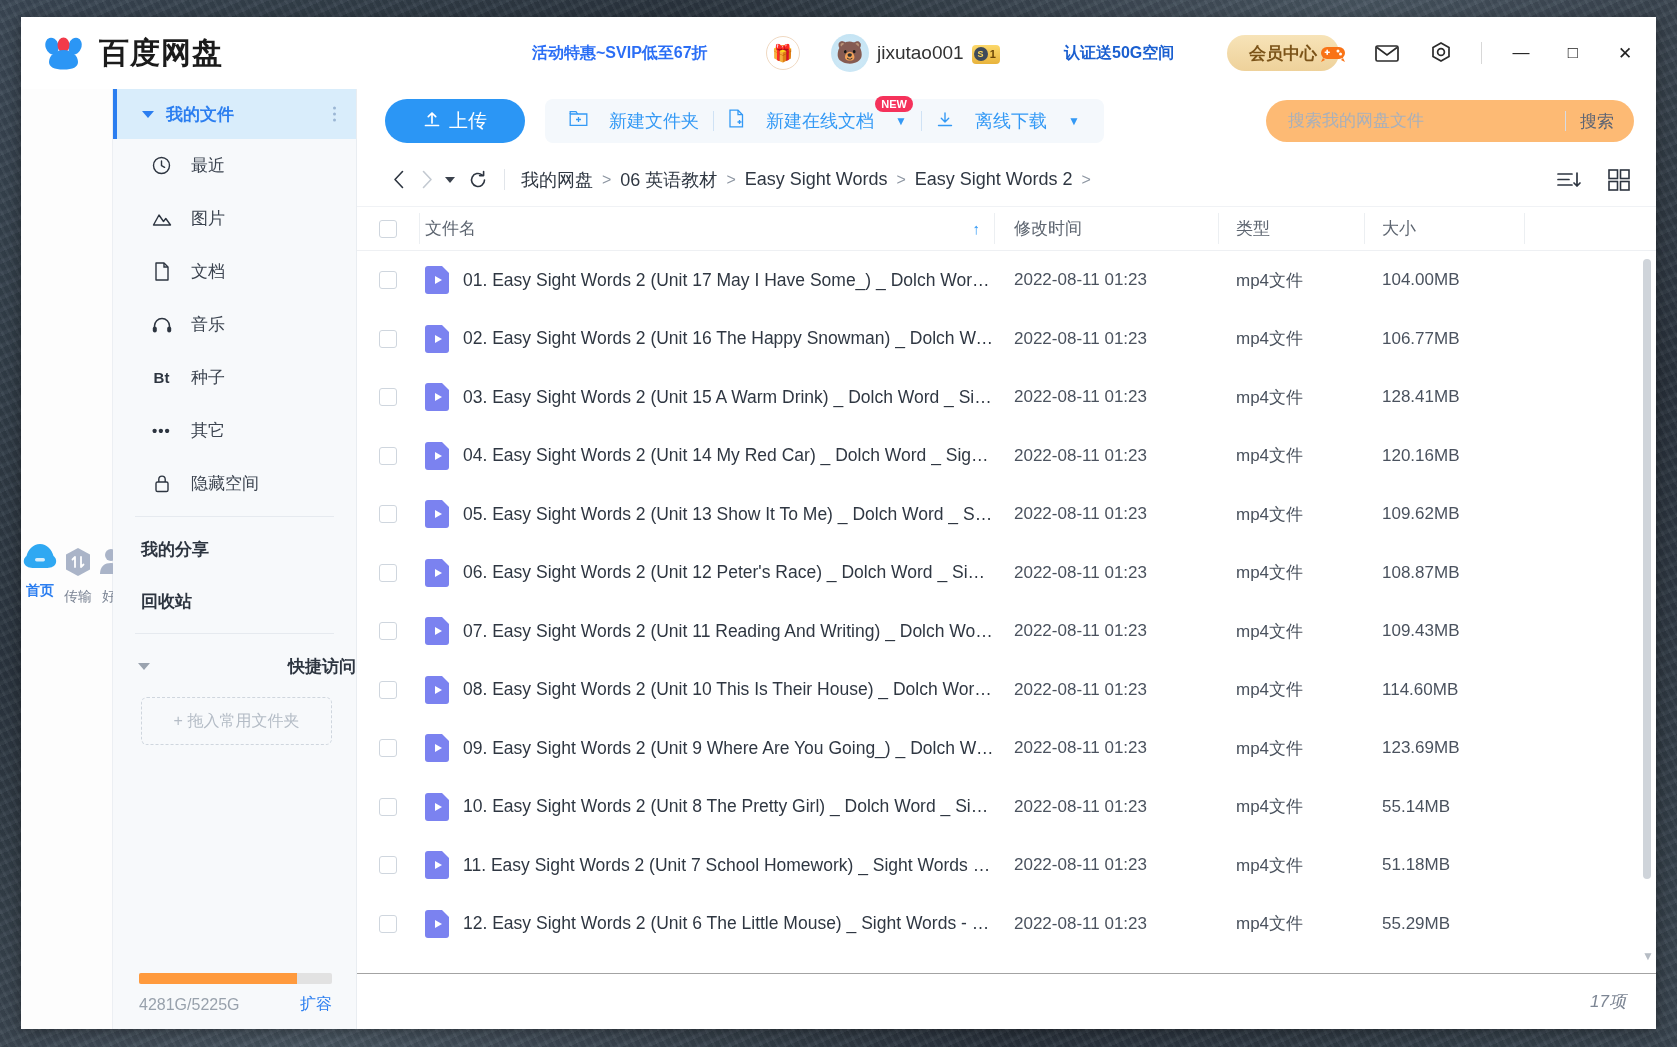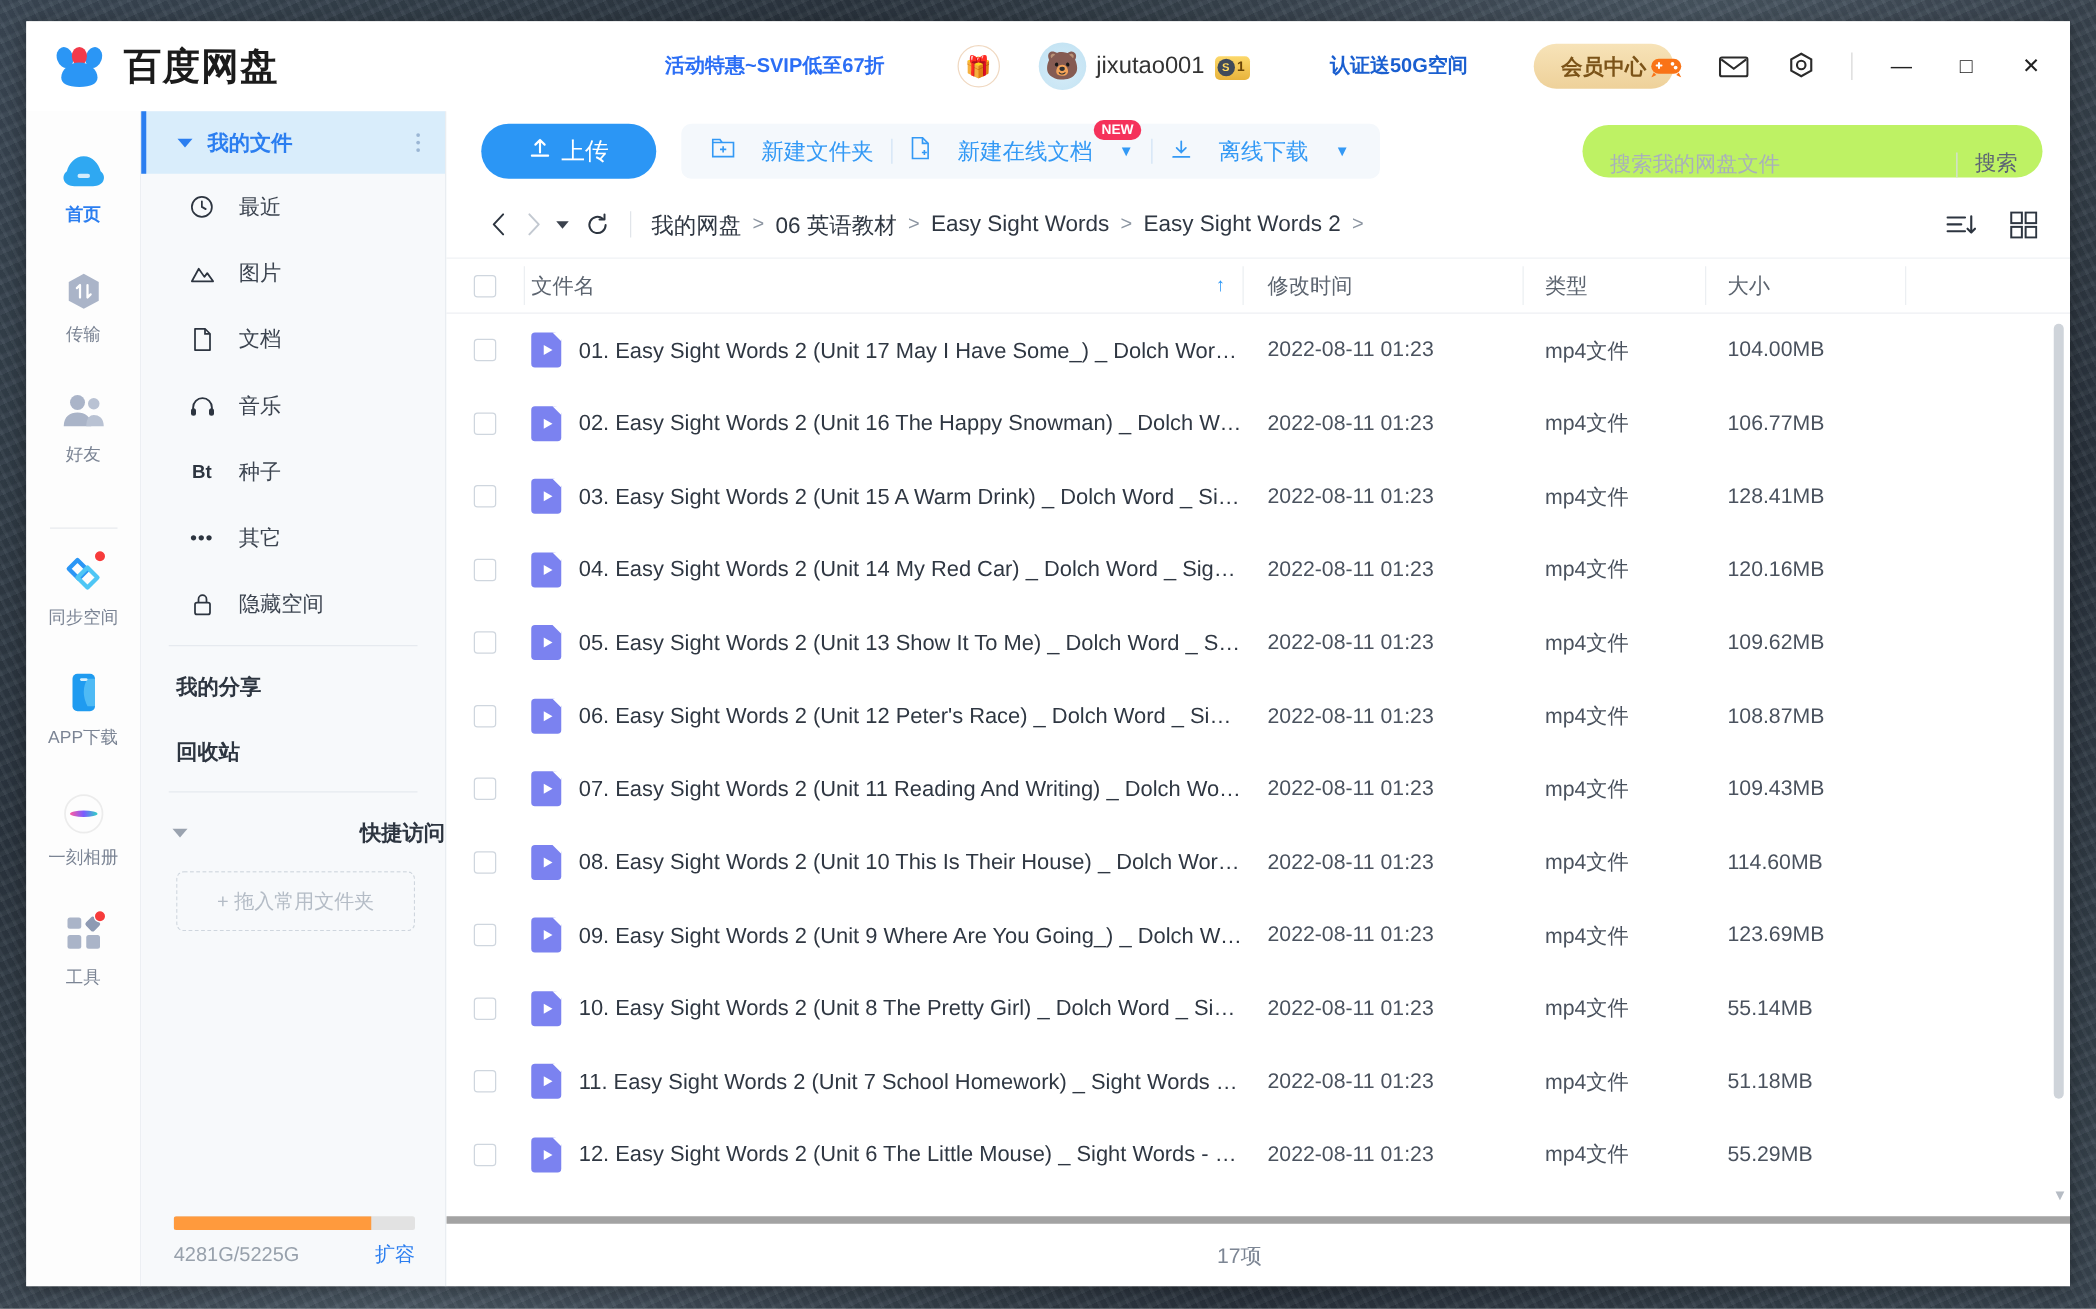--- a/index.html
+++ b/index.html
@@ -116,21 +116,21 @@
   }
 
   
   .app-body { flex: 1; display: flex; min-height: 0; }
 
   
   .rail {
     width: 92px; flex: 0 0 92px;
     background: #fdfdfd;
     border-right: 1px solid #eceff3;
-    display: flex; flex-direction: column; align-items: center;
+    display: flex; flex-direction: row; align-items: center;
     padding-top: 20px;
     position: relative;
   }
   .rail-item {
     width: 92px; padding: 9px 0 11px;
     display: flex; flex-direction: column; align-items: center; gap: 7px;
     cursor: pointer;
   }
   .rail-item + .rail-item { margin-top: 13px; }
   .rail-ico { width: 38px; height: 38px; position: relative;
@@ -233,22 +233,22 @@
     cursor: pointer; position: relative; white-space: nowrap;
   }
   .tool-div { width: 1px; height: 20px; background: #cfe2f5; }
   .badge-new {
     position: absolute; top: -3px; right: 8px;
     background: #f5325b; color: #fff; font-size: 11px; font-weight: bold;
     border-radius: 9px; padding: 2px 6px; line-height: 1.1;
   }
   .search-wrap {
     position: absolute; right: 22px; top: 50%; transform: translateY(-50%);
-    width: 368px; height: 42px; border-radius: 21px; background: #bef264;
-    display: flex; align-items: flex-end; padding: 0 6px 0 22px;
+    width: 368px; height: 42px; border-radius: 21px; background: #fdba74;
+    display: flex; align-items: center; padding: 0 6px 0 22px;
   }
   .search-input {
     flex: 1; border: none; outline: none; background: transparent;
     font-size: 17px; color: #3a4250;
     font-family: "Liberation Sans", sans-serif;
   }
   .search-input::placeholder { color: #a8b0bb; }
   .search-div { width: 1px; height: 20px; background: #d7dce3; margin: 0 14px 0 4px; }
   .search-go { font-size: 17px; color: #5c6474; cursor: pointer; padding-right: 14px; }
 
@@ -338,23 +338,23 @@
   .sb-thumb {
     position: absolute; left: 1px; top: 2px; width: 8px; height: 620px;
     background: #cfd4da; border-radius: 4px;
   }
   .sb-arrow {
     position: absolute; left: 0; bottom: -18px; width: 10px;
     color: #b6bcc4; font-size: 12px; text-align: center;
   }
 
   .statusbar {
-    height: 56px; flex: 0 0 56px; border-top: 6px solid #a3a3a3;
-    display: flex; align-items: center; justify-content: center;
-    padding-right: 30px; font-size: 17px; color: #7d8694;
+    height: 56px; flex: 0 0 56px; border-top: 1px solid #a3a3a3;
+    display: flex; align-items: center; justify-content: flex-end;
+    padding-right: 30px; font-size: 17px; color: #7d8694; font-style: italic;
   }
 </style>
 </head>
 <body>
 
 <div class="app-window">
 
   <div class="titlebar">
     <div class="brand">
       <span class="brand-logo">

